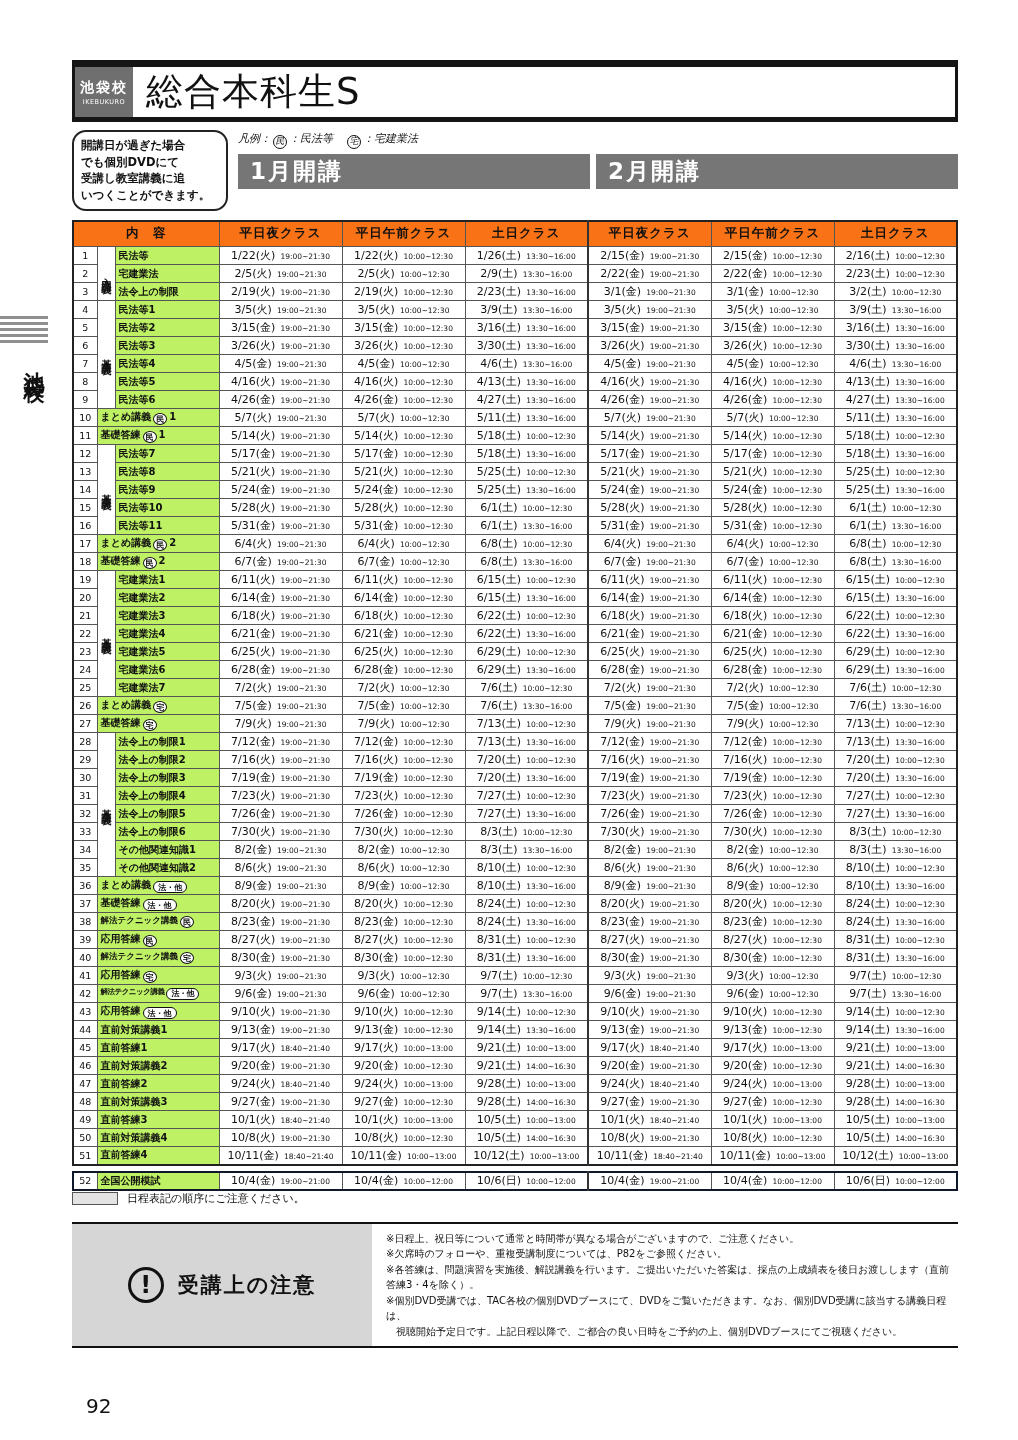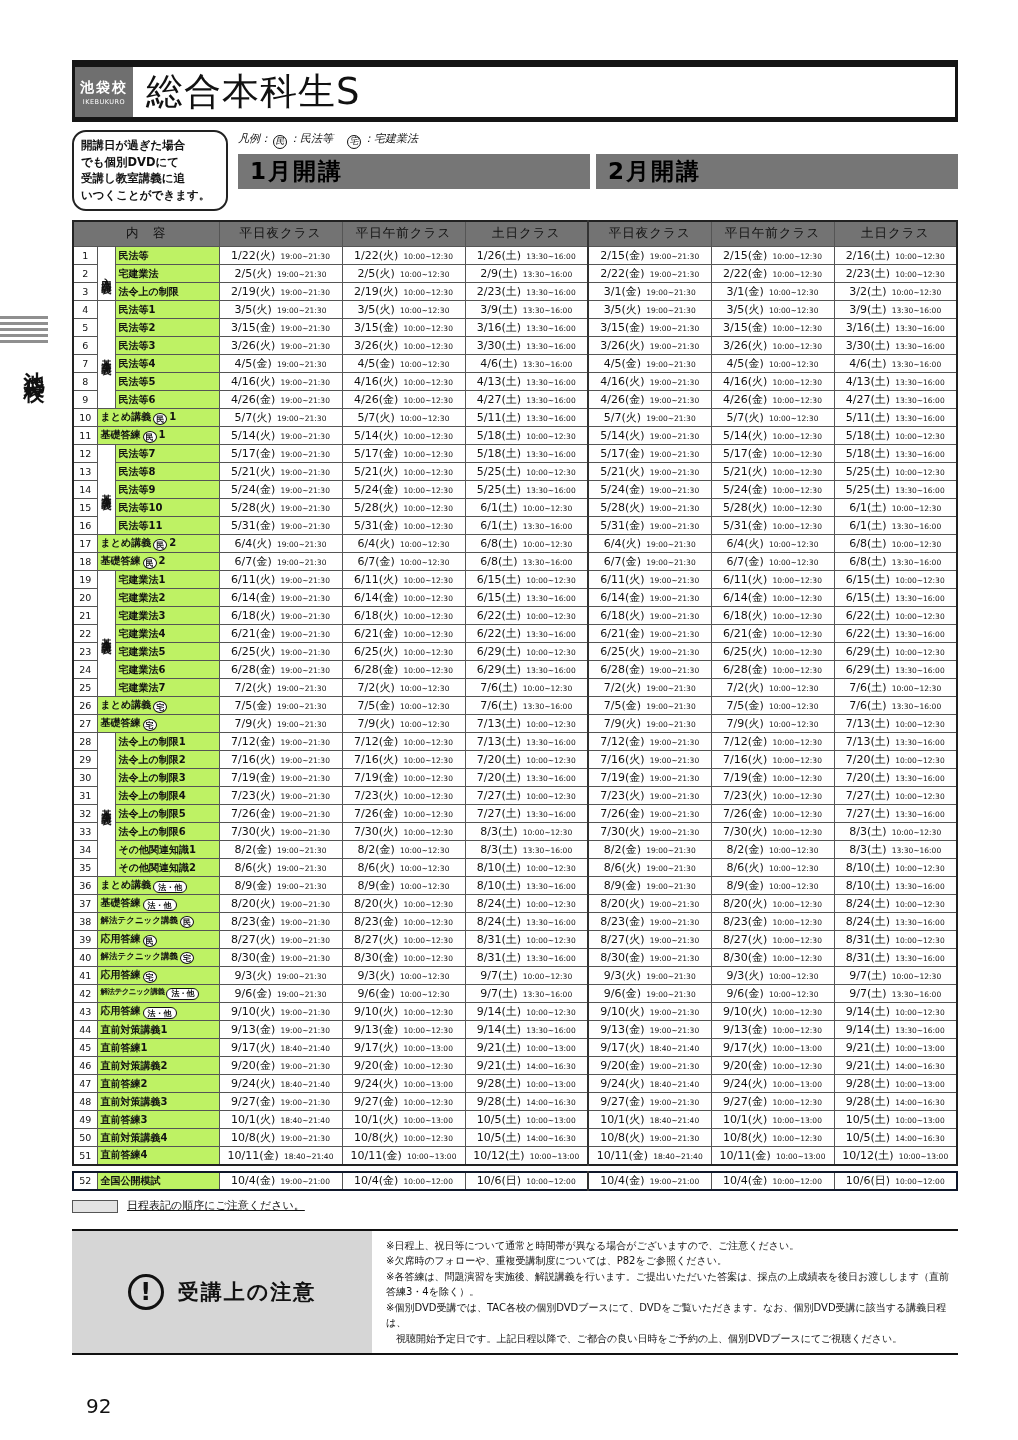--- a/index.html
+++ b/index.html
@@ -19,43 +19,43 @@
   .banner-title{font-size:37px;font-weight:normal;padding-left:13px;letter-spacing:1px;line-height:50px;white-space:nowrap;}
   .mid-row{display:flex;margin-top:8px;}
   .dvd-note{width:156px;border:2px solid #222;border-radius:14px;padding:5px 7px;font-size:11.5px;font-weight:bold;line-height:1.45;}
   .right-col{flex:1;margin-left:10px;display:flex;flex-direction:column;}
   .legend{font-size:11px;line-height:1.55;font-style:italic;}
   .legend .l2{margin-left:34px;}
   .mk{display:inline-flex;align-items:center;justify-content:center;border:1px solid #111;height:14px;min-width:14px;font-size:9px;margin:0 2px;vertical-align:-2px;background:#fff;}
   .circ{border-radius:50%;width:14px;}
   .pill{border-radius:8px;padding:0 4px;}
   .bars{display:flex;margin-top:5px;}
-  .bar{background:#767676;color:#000000;font-size:23px;font-weight:bold;height:35px;line-height:35px;padding-left:12px;letter-spacing:2px;}
+  .bar{background:#767676;color:#ffffff;font-size:23px;font-weight:bold;height:35px;line-height:35px;padding-left:12px;letter-spacing:2px;}
   .bar1{width:352px;margin-right:6px;}
   .bar2{flex:1;}
   
   table{border-collapse:collapse;table-layout:fixed;width:886px;}
   #main-table{margin-top:9px;border:2px solid #222;}
   #final-table{margin-top:5px;border:2px solid #0f172a;}
   td,th{border:1px solid #555;overflow:hidden;white-space:nowrap;height:18px;}
-  th{background:#737373;font-size:12.5px;height:26px;font-weight:normal;letter-spacing:1px;}
+  th{background:#f97316;font-size:12.5px;height:26px;font-weight:bold;letter-spacing:1px;}
   td.no{font-size:9.5px;text-align:center;background:#fff;}
   td.grp{background:#fff;text-align:center;}
   td.grp div{writing-mode:vertical-rl;font-size:10px;font-weight:bold;margin:0 auto;letter-spacing:2px;}
   td.lbl{background:#bef264;font-size:10px;font-weight:bold;padding-left:3px;}
   td.lbl.tight{font-size:8.5px;}
   td.lbl.tighter{font-size:7.5px;letter-spacing:-0.5px;}
   td.lbl .mk{height:12px;min-width:12px;font-size:8px;}
   td.dt{background:#fff;}
   td.dt .in{display:flex;justify-content:center;align-items:baseline;gap:5px;}
   .d{font-size:11px;}
   .t{font-size:7.5px;}
   .secdiv{border-left:2px solid #333 !important;}
   
-  .swatch-note{margin-top:7px;display:flex;align-items:flex-end;font-size:11px;text-decoration:underline;}
+  .swatch-note{display:flex;align-items:center;font-size:11px;}
   .swatch{width:46px;height:13px;background:#e3e3e3;border:1px solid #555;margin-right:9px;display:inline-block;}
   
   .caution{display:flex;border-top:2px solid #111;border-bottom:2px solid #111;margin-top:16px;}
   .caution-left{width:300px;background:#d6d6d6;display:flex;align-items:center;justify-content:center;gap:14px;}
   .excl{width:36px;height:36px;border:3px solid #111;border-radius:50%;display:flex;align-items:center;justify-content:center;font-size:24px;font-weight:bold;}
   .caution-title{font-size:21px;font-weight:bold;letter-spacing:2px;}
   .caution-notes{flex:1;padding:7px 4px 7px 14px;font-size:10px;line-height:1.55;}
   .caution-notes div{white-space:pre-line;}
   .page-num{position:absolute;left:86px;top:1394px;font-size:20px;}
 </style>

